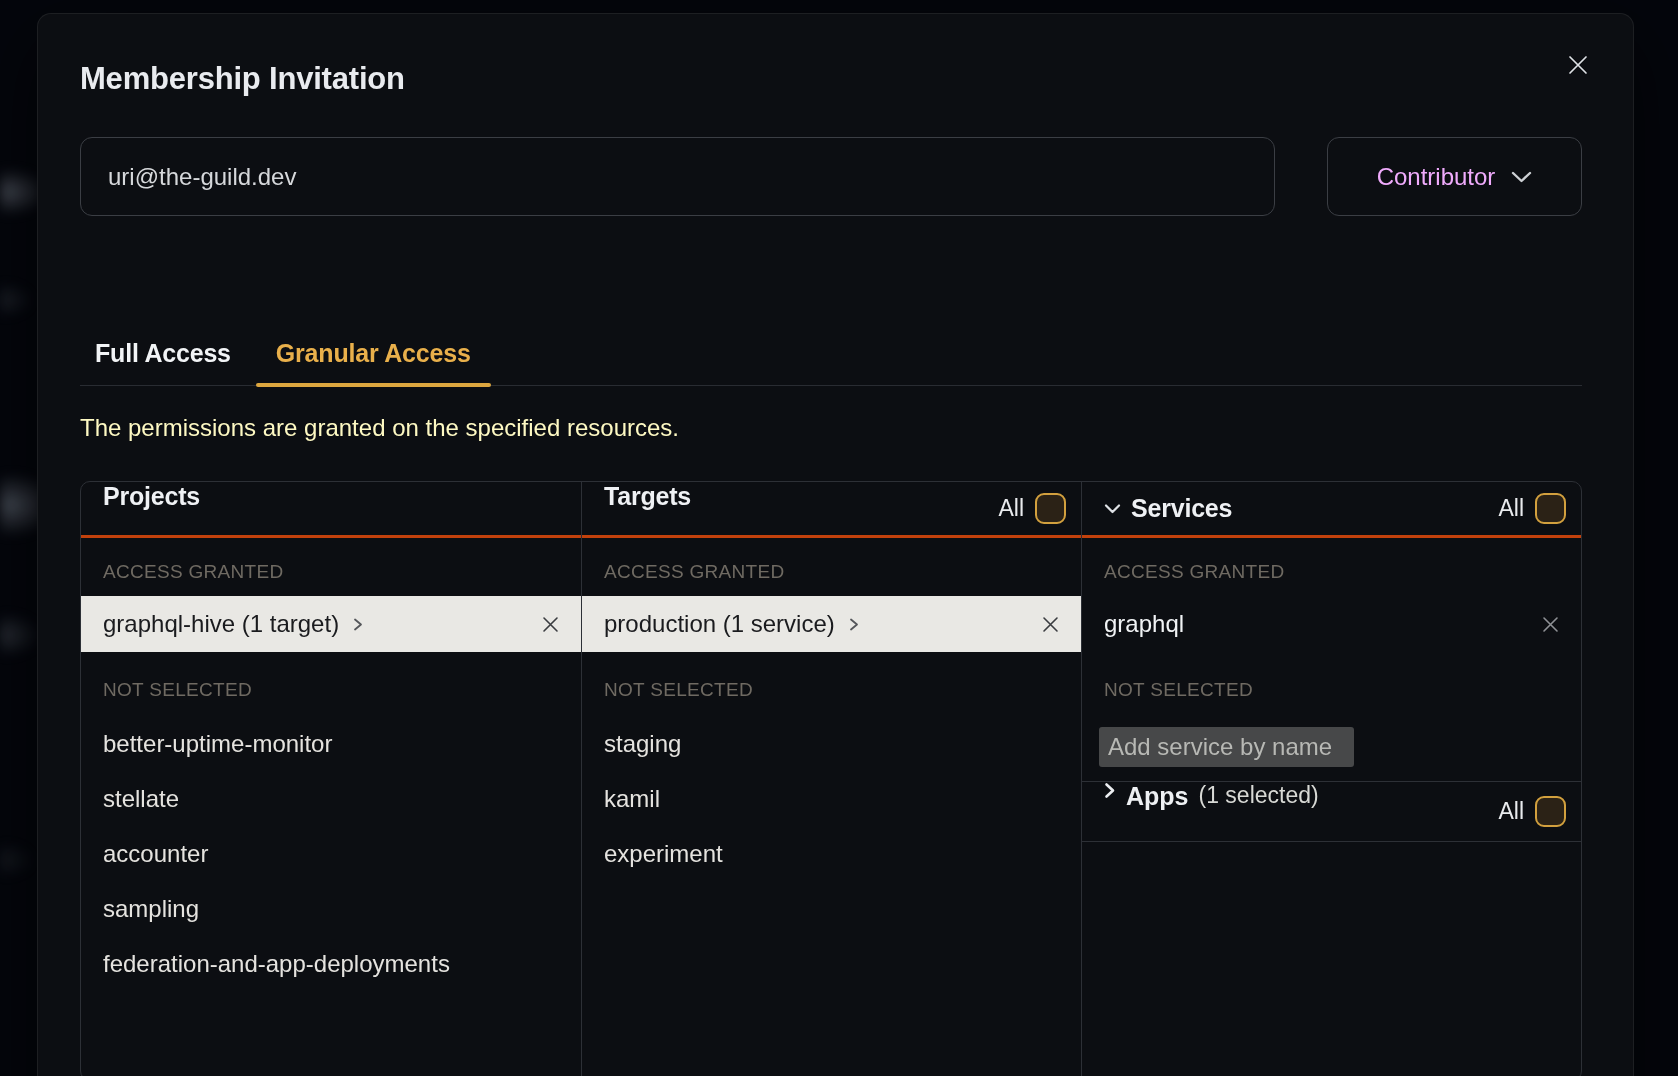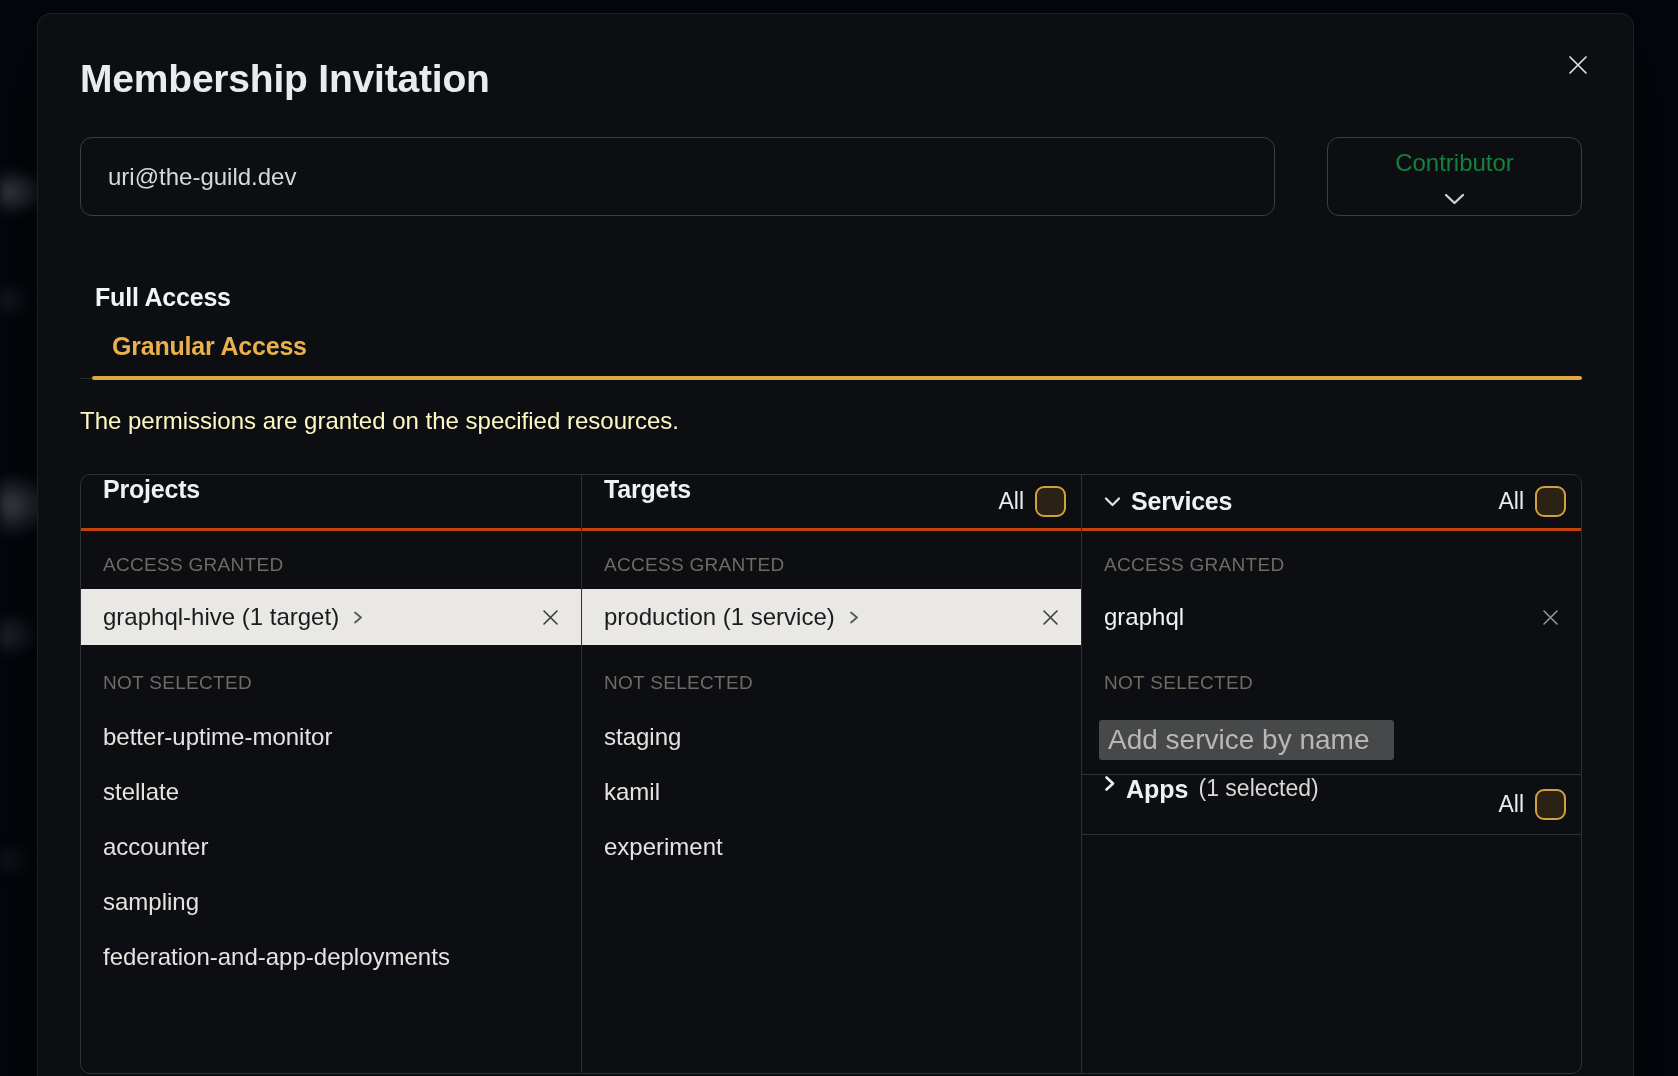--- a/index.html
+++ b/index.html
@@ -38,21 +38,21 @@
 
   .close-btn {
     position: absolute; top: 38px; right: 42px;
     width: 26px; height: 26px;
     background: transparent; border: none; cursor: pointer;
     display: flex; align-items: center; justify-content: center;
   }
 
   .modal-title {
     margin-top: 46px;
-    font-size: 39px; line-height: 38px; font-weight: 700;
+    font-size: 31px; line-height: 38px; font-weight: 700;
     letter-spacing: -0.2px;
     color: #e9ebef;
   }
   .modal-desc {
     margin-top: 16px;
     font-size: 23px; line-height: 36px;
     color: #8b857c;
     max-width: 1504px;
   }
 
@@ -63,27 +63,26 @@
     border: 1px solid #3b3e44; border-radius: 12px;
     color: #d6d8db; font-size: 24px;
     font-family: "Liberation Sans", sans-serif;
     padding: 0 27px; outline: none;
   }
   .role-select {
     width: 255px; height: 79px;
     background: transparent;
     border: 1px solid #3b3e44; border-radius: 12px;
     display: flex; align-items: center; justify-content: center; gap: 16px;
-    color: #15803d; font-size: 24px; font-weight: 500;
+    color: #f0abfc; font-size: 24px; font-weight: 500;
     font-family: "Liberation Sans", sans-serif;
     cursor: pointer;
-    flex-direction: column;
-  }
-
-  .tabs { margin-top: 64px; display: flex; border-bottom: 1px solid #292c32; flex-direction: column; }
+  }
+
+  .tabs { margin-top: 120px; display: flex; border-bottom: 1px solid #292c32; }
   .tab {
     font-size: 25px; font-weight: 600; line-height: 34px;
     padding: 0 13px 15px 15px;
     color: #f2f4f6; cursor: pointer; position: relative;
     letter-spacing: -0.2px;
   }
   .tab.active {
     color: #e9b04b;
     padding: 0 20px 15px 20px;
     margin-left: 12px;
@@ -149,23 +148,23 @@
     height: 55px; flex: none;
     display: flex; align-items: center;
     padding: 0 22px;
     font-size: 24px; color: #e5e3df;
     cursor: pointer;
   }
 
   .svc-body { flex: none; border-bottom: 1px solid #2d3036; padding-bottom: 14px; }
   .svc-add-input {
     margin: 11px 0 0 17px;
-    width: 295px; height: 40px;
+    width: 255px; height: 40px;
     background: #474849; border: none; border-radius: 3px;
-    color: #b7b8b4; font-size: 28px;
+    color: #b7b8b4; font-size: 24px;
     font-family: "Liberation Sans", sans-serif;
     padding: 0 9px; outline: none;
   }
   .svc-add-input::placeholder { color: #b7b8b4; opacity: 1; }
 
   .apps-row {
     height: 60px; flex: none;
     border-bottom: 1px solid #2d3036;
     display: flex; 
     padding: 0 15px 0 22px;

